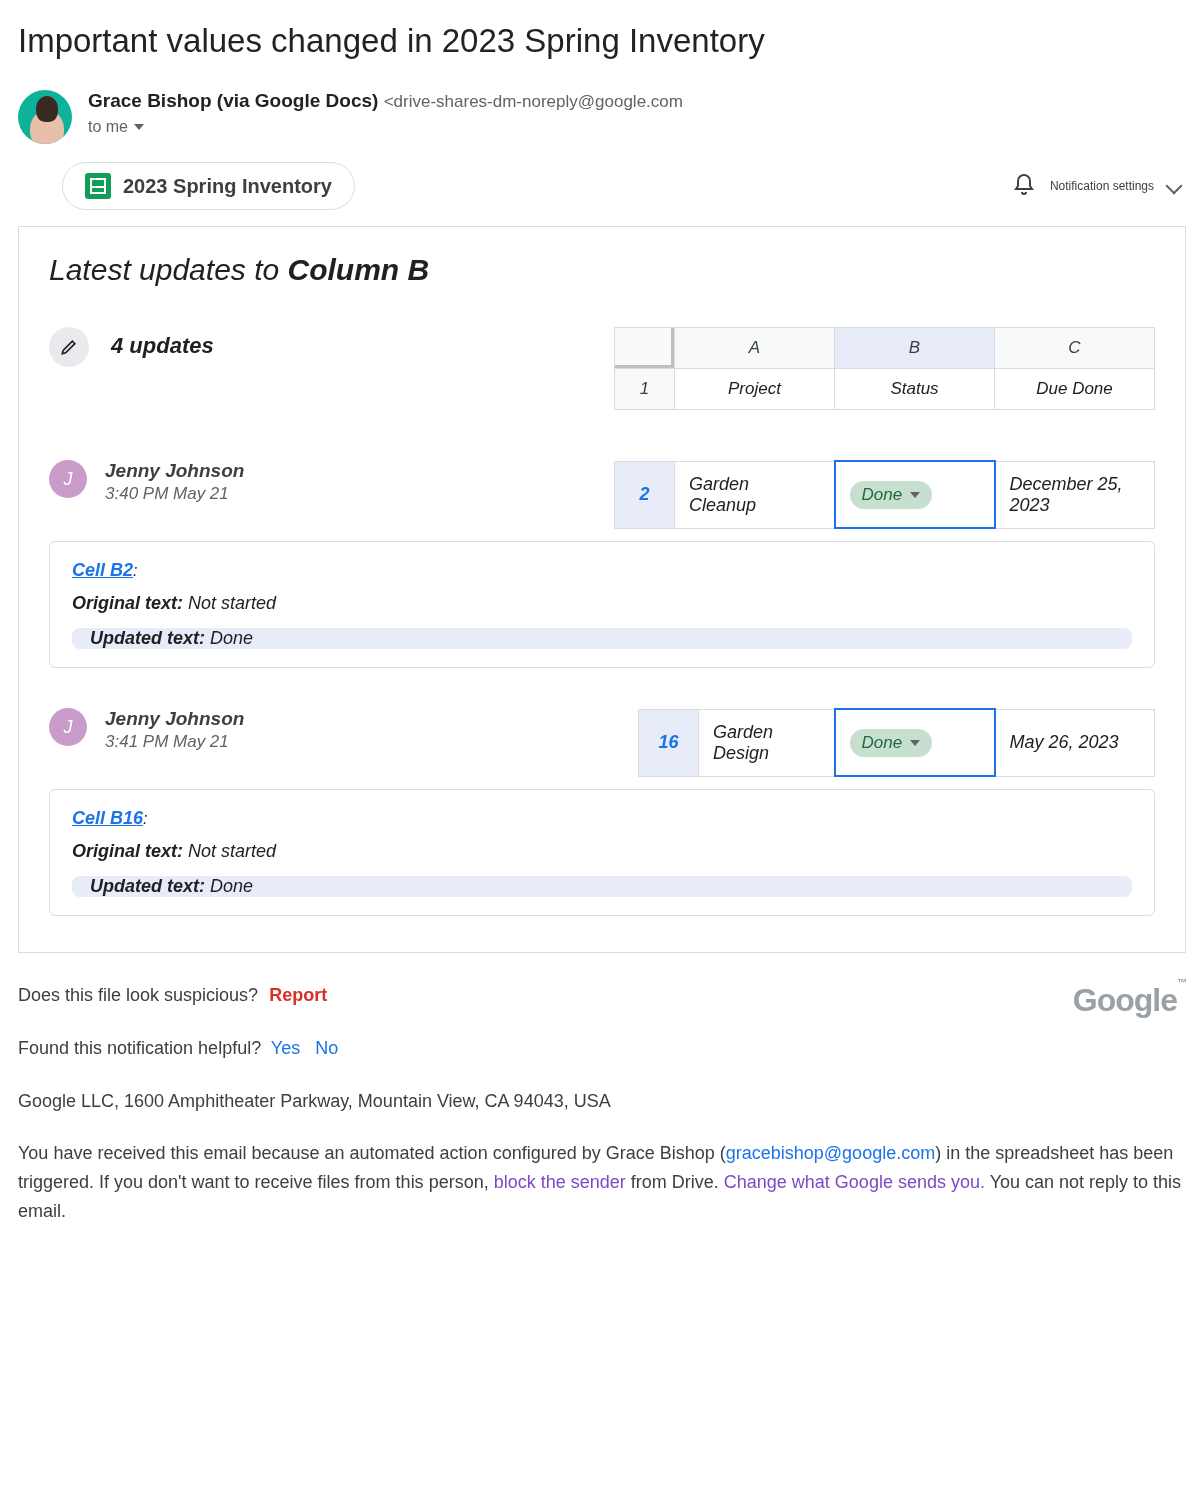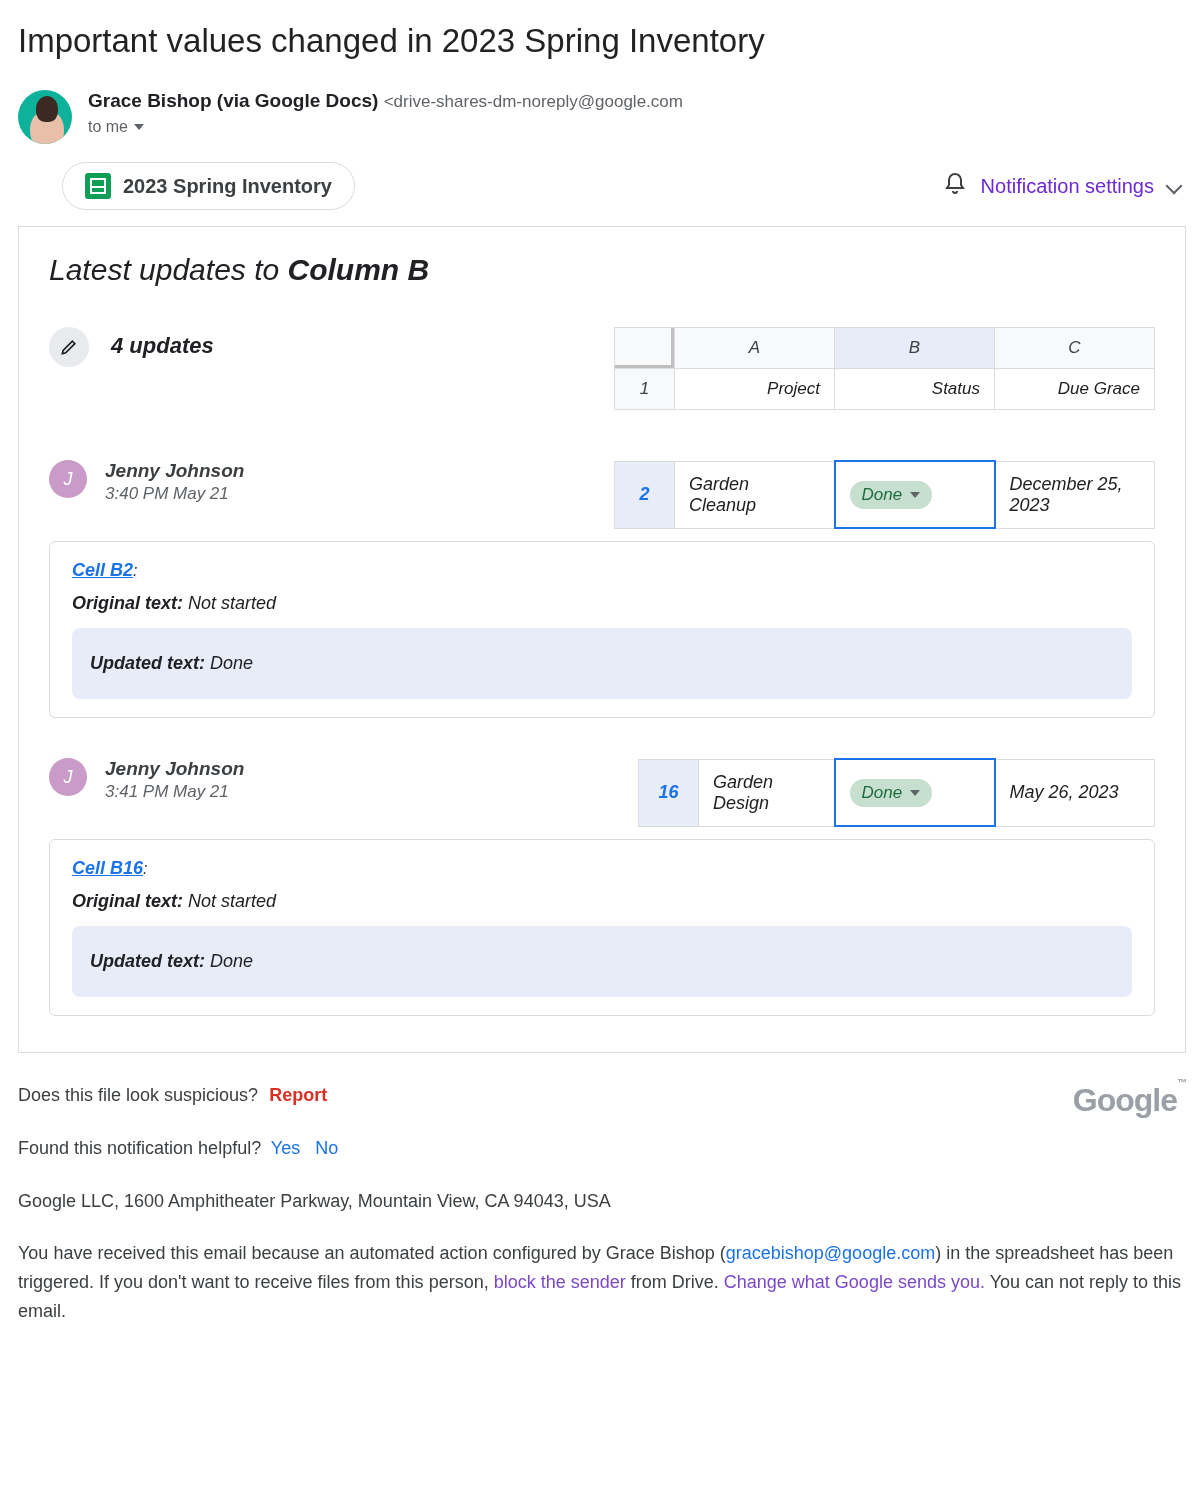--- a/index.html
+++ b/index.html
@@ -11,53 +11,53 @@
   .sender-line { font-size: 19px; color:#202124; }
   .sender-name { font-weight: 600; }
   .sender-email { font-size: 17px; color:#5f6368; font-weight:400; }
   .to-line { display:flex; align-items:center; gap:6px; font-size:16px; color:#5f6368; margin-top:6px; }
   .chev-down { width:0; height:0; border-left:5px solid transparent; border-right:5px solid transparent; border-top:6px solid #5f6368; }
   .chip-row { display:flex; align-items:center; justify-content:space-between; margin: 10px 0 16px 44px; text-align: center; }
   .doc-chip { display:inline-flex; align-items:center; gap:12px; border:1px solid #dadce0; border-radius:24px; padding:10px 22px; font-size:20px; font-weight:700; color:#3c4043; cursor:pointer; }
   .sheets-icon { width:26px; height:26px; background:#0f9d58; border-radius:3px; position:relative; }
   .sheets-icon::before { content:""; position:absolute; left:5px; top:5px; right:5px; bottom:5px; border:2px solid #fff; }
   .sheets-icon::after { content:""; position:absolute; left:5px; right:5px; top:50%; height:2px; background:#fff; box-shadow: 0 -5px 0 #fff inset; }
-  .notif-settings { display:flex; align-items:center; gap:14px; font-size:20px; color:#6d28d9; cursor:pointer; }
+  .notif-settings { display:flex; align-items:center; gap:14px; font-size:12px; color:#404040; cursor:pointer; }
   .bell-icon svg { width:24px; height:24px; stroke:#3c4043; fill:none; stroke-width:2; }
   .chev-big { display:inline-block; width:12px; height:12px; border-right:2px solid #5f6368; border-bottom:2px solid #5f6368; transform:rotate(45deg); margin-right:6px; }
   .card { border:1px solid #dadce0; border-radius:0; padding: 26px 30px 30px 30px; margin-bottom:28px;font-style:italic; }
   .card-title { font-size:30px; font-weight:400; margin-bottom:40px; }
   .card-title b { font-weight:700; }
   .summary-row { display:flex; align-items:flex-start; gap:22px; margin-bottom:50px; }
   .pencil-circle { width:40px; height:40px; border-radius:50%; background:#e8eaed; display:flex; align-items:center; justify-content:center; flex-shrink:0; }
   .pencil-circle svg { width:20px; height:20px; stroke:#202124; fill:none; stroke-width:2; }
   .updates-count { font-size:22px; font-weight:600; margin-top:6px; }
   .sheet-table { border-collapse:collapse; margin-left:auto; }
-  .sheet-table td, .sheet-table th { border:1px solid #dadce0; font-size:17px; padding:10px 14px; text-align:right; }
+  .sheet-table td, .sheet-table th { border:1px solid #dadce0; font-size:17px; padding:10px 14px; text-align:center; }
   .hdr-corner { width:60px; background:#f8f9fa; position:relative; }
   .hdr-corner::after{content:"";position:absolute;inset:0;border-bottom:3px solid #bfbfbf;border-right:3px solid #bfbfbf;}
   .col-hdr { width:160px; background:#f8f9fa; text-align:center !important; font-weight:400; color:#3c4043; }
   .col-hdr.sel { background:#e8ecf9; }
   .row-hdr { background:#f8f9fa; text-align:center !important; font-weight:400; color:#3c4043; width:60px; }
   .row-hdr.sel { background:#e8ecf9; color:#1a73e8; font-weight:600;}
   .row-table-wrap { margin-left:auto; }
   .row-table-wrap table { border-collapse:collapse; }
   .row-table-wrap td { border:1px solid #dadce0; font-size:18px; padding:12px 14px; }
   .cell-sel { border:2px solid #1a73e8 !important; }
   .pill { display:inline-flex; align-items:center; gap:8px; background:#c7dfcf; color:#1e6b3e; border-radius:14px; padding:4px 12px; font-size:17px; }
   .pill .tri { width:0;height:0;border-left:5px solid transparent;border-right:5px solid transparent;border-top:6px solid #5f6368; }
   .update-block { display:flex; align-items:flex-start; gap:18px; margin-bottom:10px; }
   .avatar-small { width:38px; height:38px; border-radius:50%; background:#c89bc8; color:#fff; display:flex; align-items:center; justify-content:center; font-size:18px; flex-shrink:0;}
   .editor-name { font-size:19px; font-weight:600; color:#3c4043; }
   .editor-time { font-size:17px; color:#5f6368; margin-top:2px; }
   .change-box { border:1px solid #dadce0; border-radius:6px; padding:18px 22px; margin-top:12px; margin-bottom:40px; }
   .cell-link { color:#1a73e8; font-weight:700; text-decoration:underline; font-size:18px; cursor:pointer; }
   .orig-line { font-size:18px; margin-top:12px; }
   .orig-line b { font-weight:700; }
-  .updated-banner { background:#e8ecf9; border-radius:8px; padding:25px 18px; font-size:18px; margin-top:14px; }
+  .updated-banner { background:#e8ecf9; border-radius:8px; padding:0 18px; font-size:18px; margin-top:14px; }
   .updated-banner b { font-weight:700; }
   .footer { font-size:18px; color:#3c4043; line-height:1.6; }
   .footer .row { margin-bottom:24px; }
   .red-link { color:#d93025; font-weight:700; cursor:pointer; margin-left:6px;}
   .blue-link { color:#1a73e8; cursor:pointer; }
   .purple-link { color:#7b48c7; cursor:pointer; }
   .google-logo { float:right; font-size:32px; color:#9aa0a6; font-weight:600; letter-spacing:-1px; margin-top:-6px;}
   .google-logo sup{font-size:10px; vertical-align:top;}
   .footer-bottom { display:flex; align-items:flex-start; gap:20px; }
   .left-col{flex:1;}
@@ -115,21 +115,21 @@
           <tr>
         <td class="hdr-corner"></td>
         <td class="col-hdr">A</td>
         <td class="col-hdr sel">B</td>
         <td class="col-hdr">C</td>
       </tr>
       <tr>
         <td class="row-hdr">1</td>
         <td>Project</td>
         <td>Status</td>
-        <td>Due Grace</td>
+        <td>Due Done</td>
       </tr>
     </tbody>
       </table>
   </div>
 
   <div class="update-block">
     <div class="avatar-small">J</div>
     <div>
       <div class="editor-name">Jenny Johnson</div>
       <div class="editor-time">3:40 PM May 21</div>

